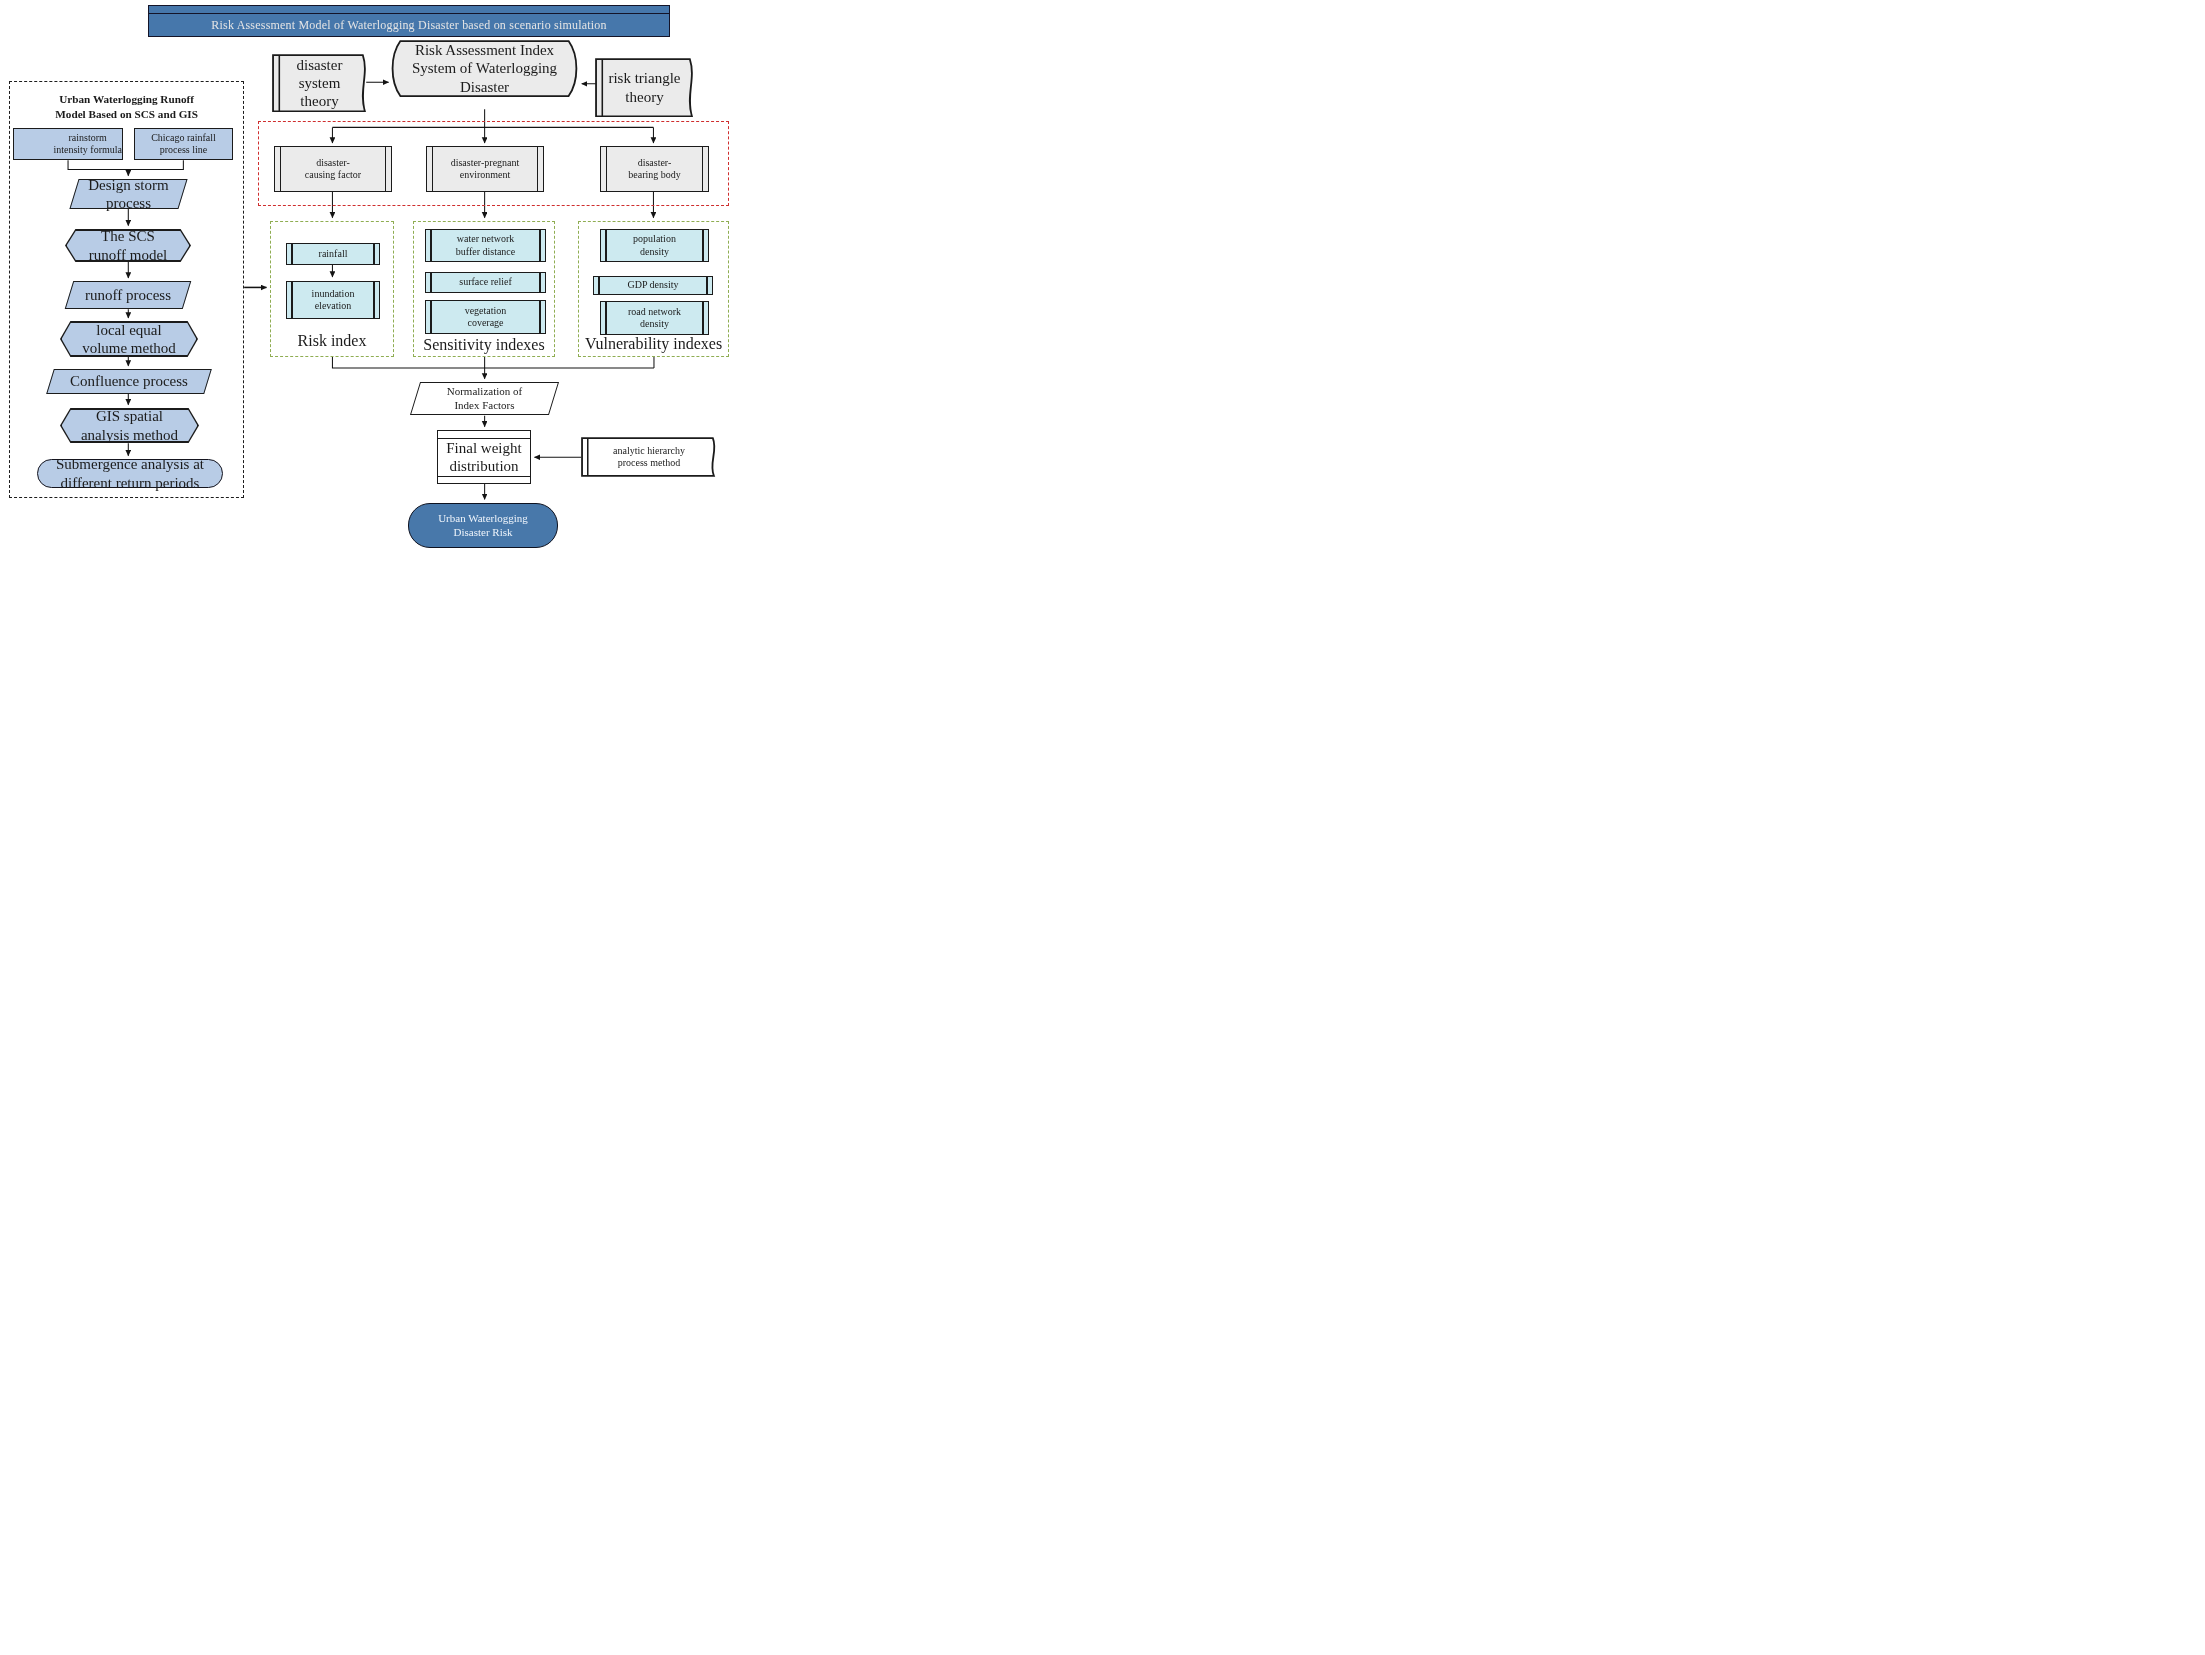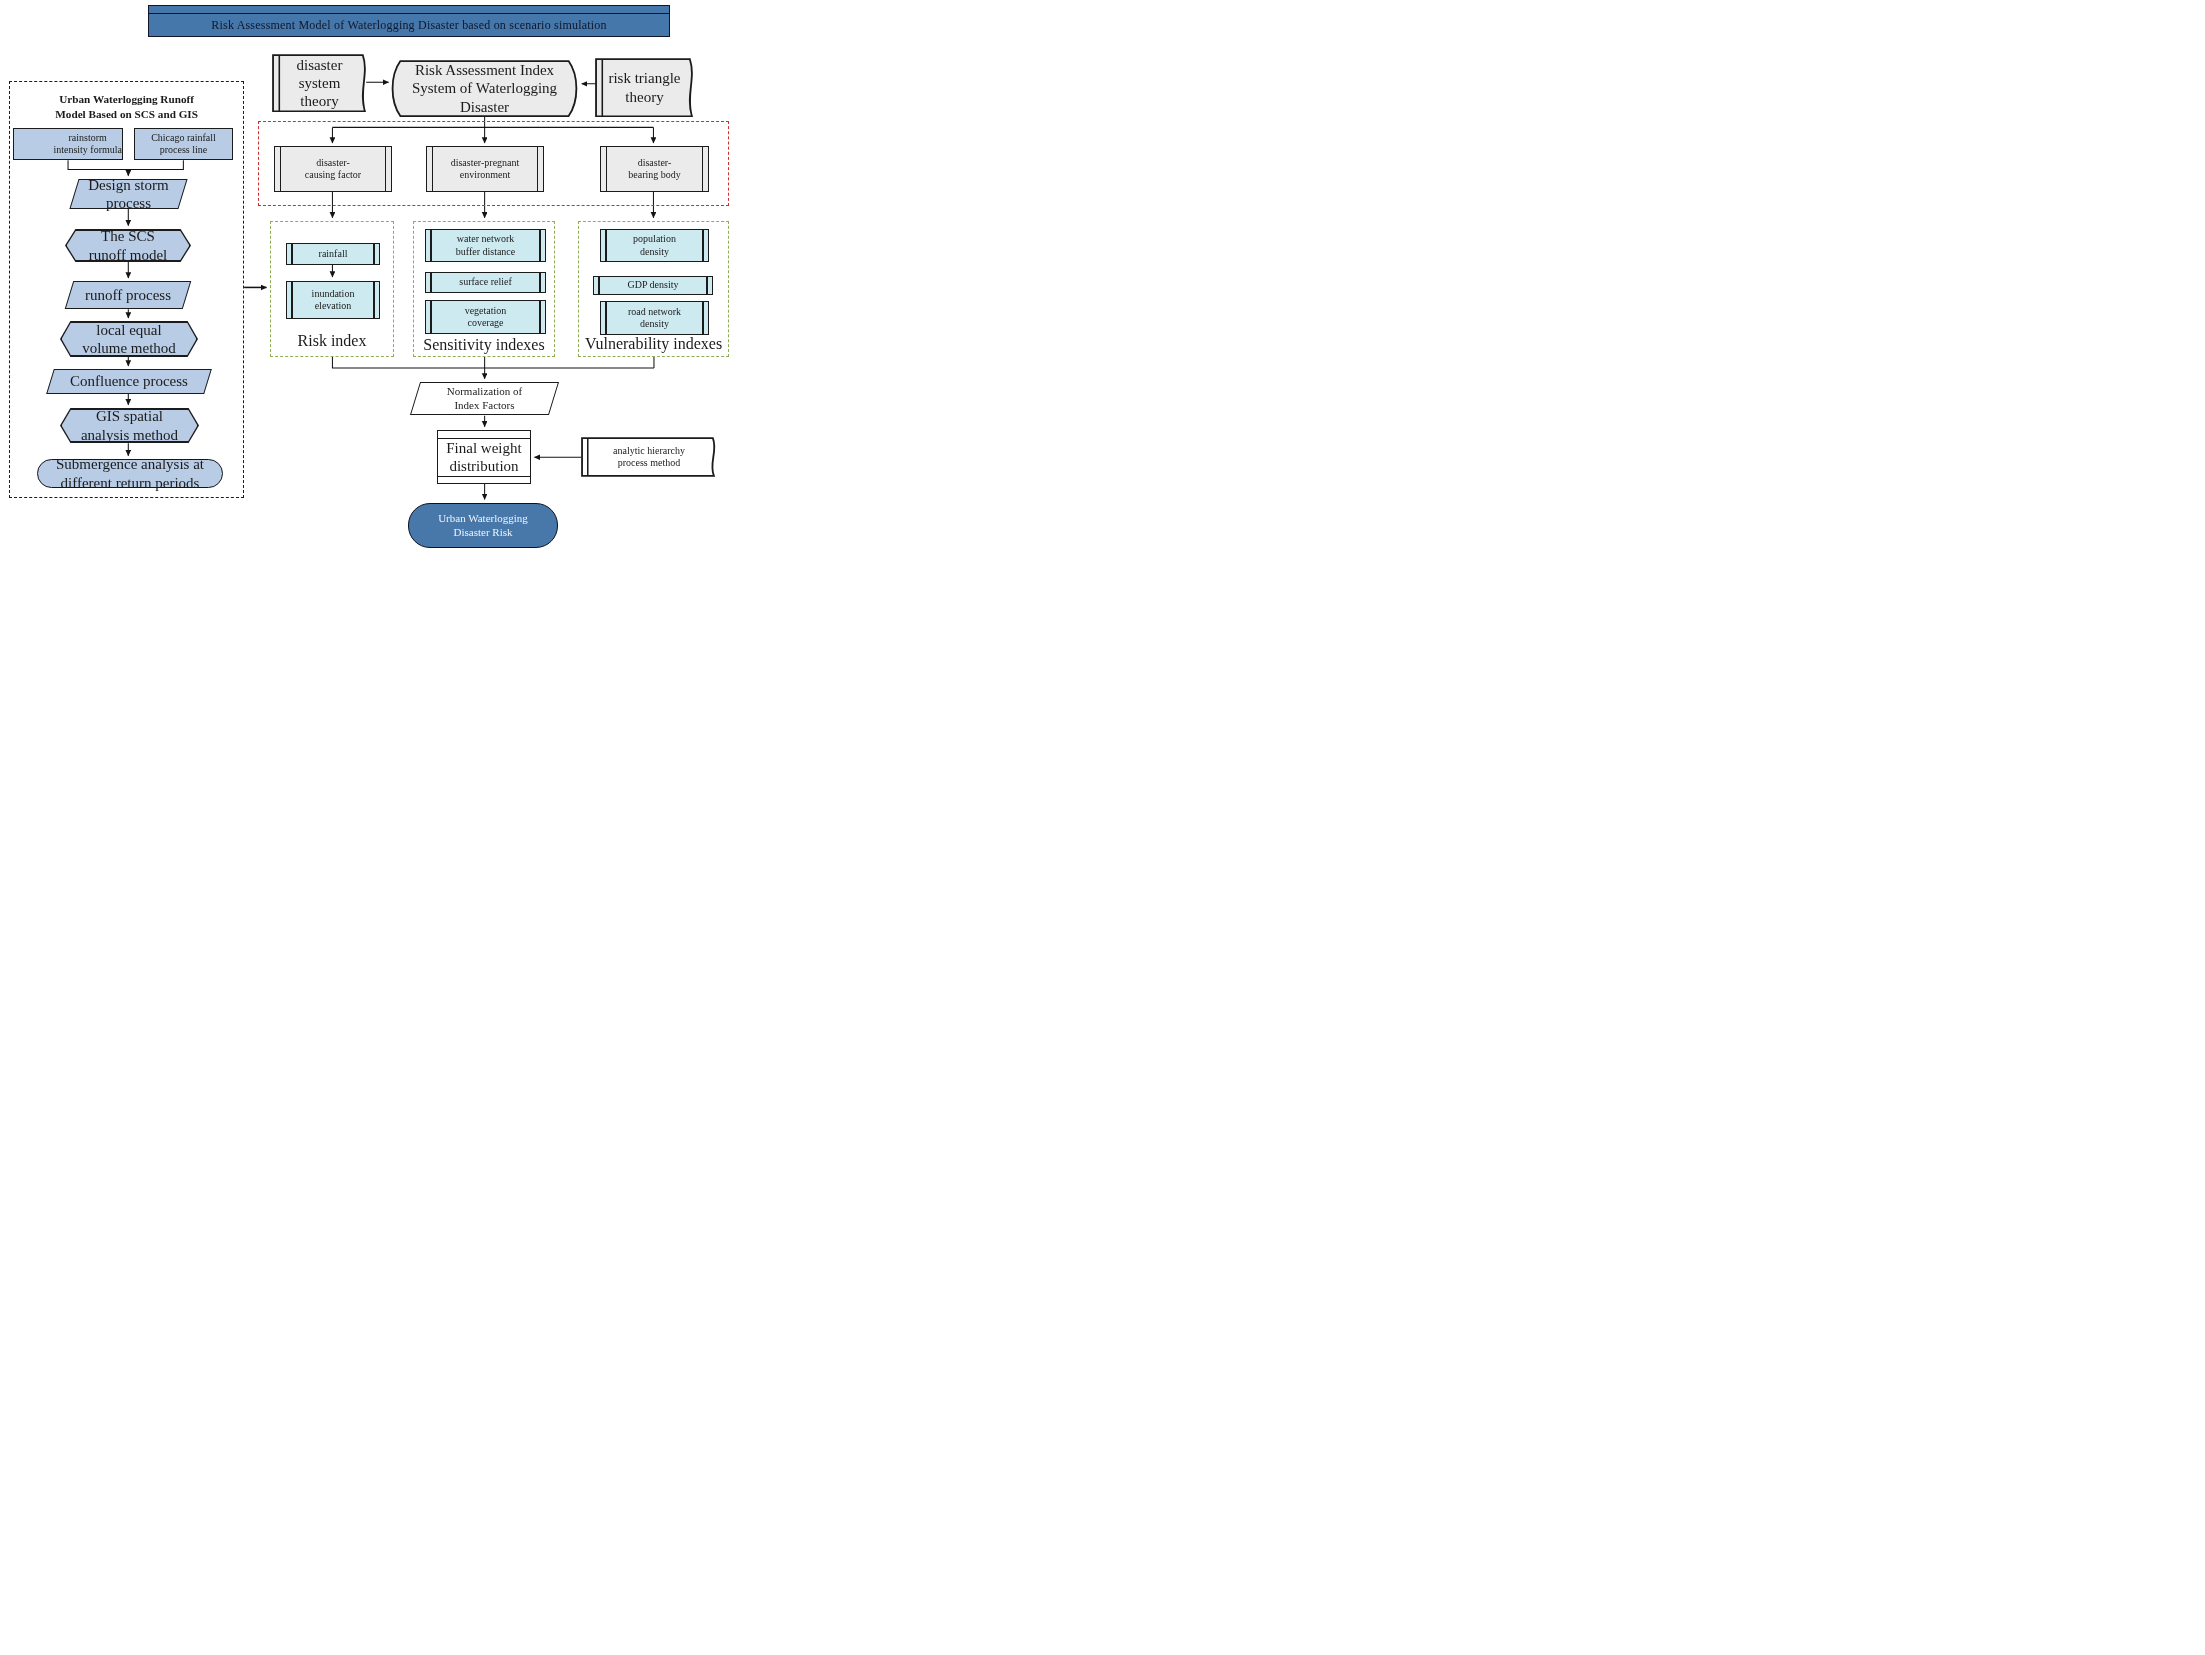--- a/index.html
+++ b/index.html
@@ -9,21 +9,21 @@
     overflow:hidden;
   }
   .node{position:absolute;display:flex;align-items:center;justify-content:center;box-sizing:border-box;}
   .lbl{white-space:pre-line;text-align:center;line-height:1.22;position:relative;z-index:3;}
 
   
   .banner{position:absolute;left:148px;top:5.2px;width:522px;height:32px;
     background:#4677ab;border:1.6px solid #141428;box-sizing:border-box;}
   .banner-strip{height:6.8px;border-bottom:1.6px solid #141428;}
   .banner-main{height:22.3px;display:flex;align-items:center;justify-content:center;
-    color:#0f172a;font-size:12px;letter-spacing:0.2px;}
+    color:#e5e5e5;font-size:12px;letter-spacing:0.2px;}
 
   
   .dashbox{position:absolute;box-sizing:border-box;background:transparent;}
   .dash-black{border:1.3px dashed #1c1c1c;}
   .dash-red{border:1.8px dashed #cf2e2e;}
   .dash-green{border:1.3px dashed #8fad52;}
 
   
   .rect{border:1.6px solid #1b1b1b;}
   .fill-blue{background:#b8cce6;}
@@ -114,21 +114,21 @@
   <div class="node fs20" style="left:272px;top:54px;width:95px;height:58px;">
     <svg class="shape" viewBox="0 0 182 112">
       <path d="M2,2 H174 C186,38 166,70 178,110 H2 Z" fill="#ebebeb" stroke="#1b1b1b" stroke-width="3.5"></path>
       <line x1="14" y1="2" x2="14" y2="110" stroke="#1b1b1b" stroke-width="3"></line>
     </svg>
     <span class="lbl">disaster
 system
 theory</span>
   </div>
 
-  <div class="node fs20" style="left:391px;top:60px;width:187px;height:57px;">
+  <div class="node fs20" style="left:391px;top:40px;width:187px;height:57px;">
     <svg class="shape" viewBox="0 0 360 110">
       <path d="M18,2 H342 C362,30 362,80 342,108 H18 C-2,80 -2,30 18,2 Z" fill="#ebebeb" stroke="#1b1b1b" stroke-width="3.5"></path>
     </svg>
     <span class="lbl">Risk Assessment Index
 System of Waterlogging
 Disaster</span>
   </div>
 
   <div class="node fs20" style="left:595px;top:58px;width:99px;height:59px;">
     <svg class="shape" viewBox="0 0 190 114">

